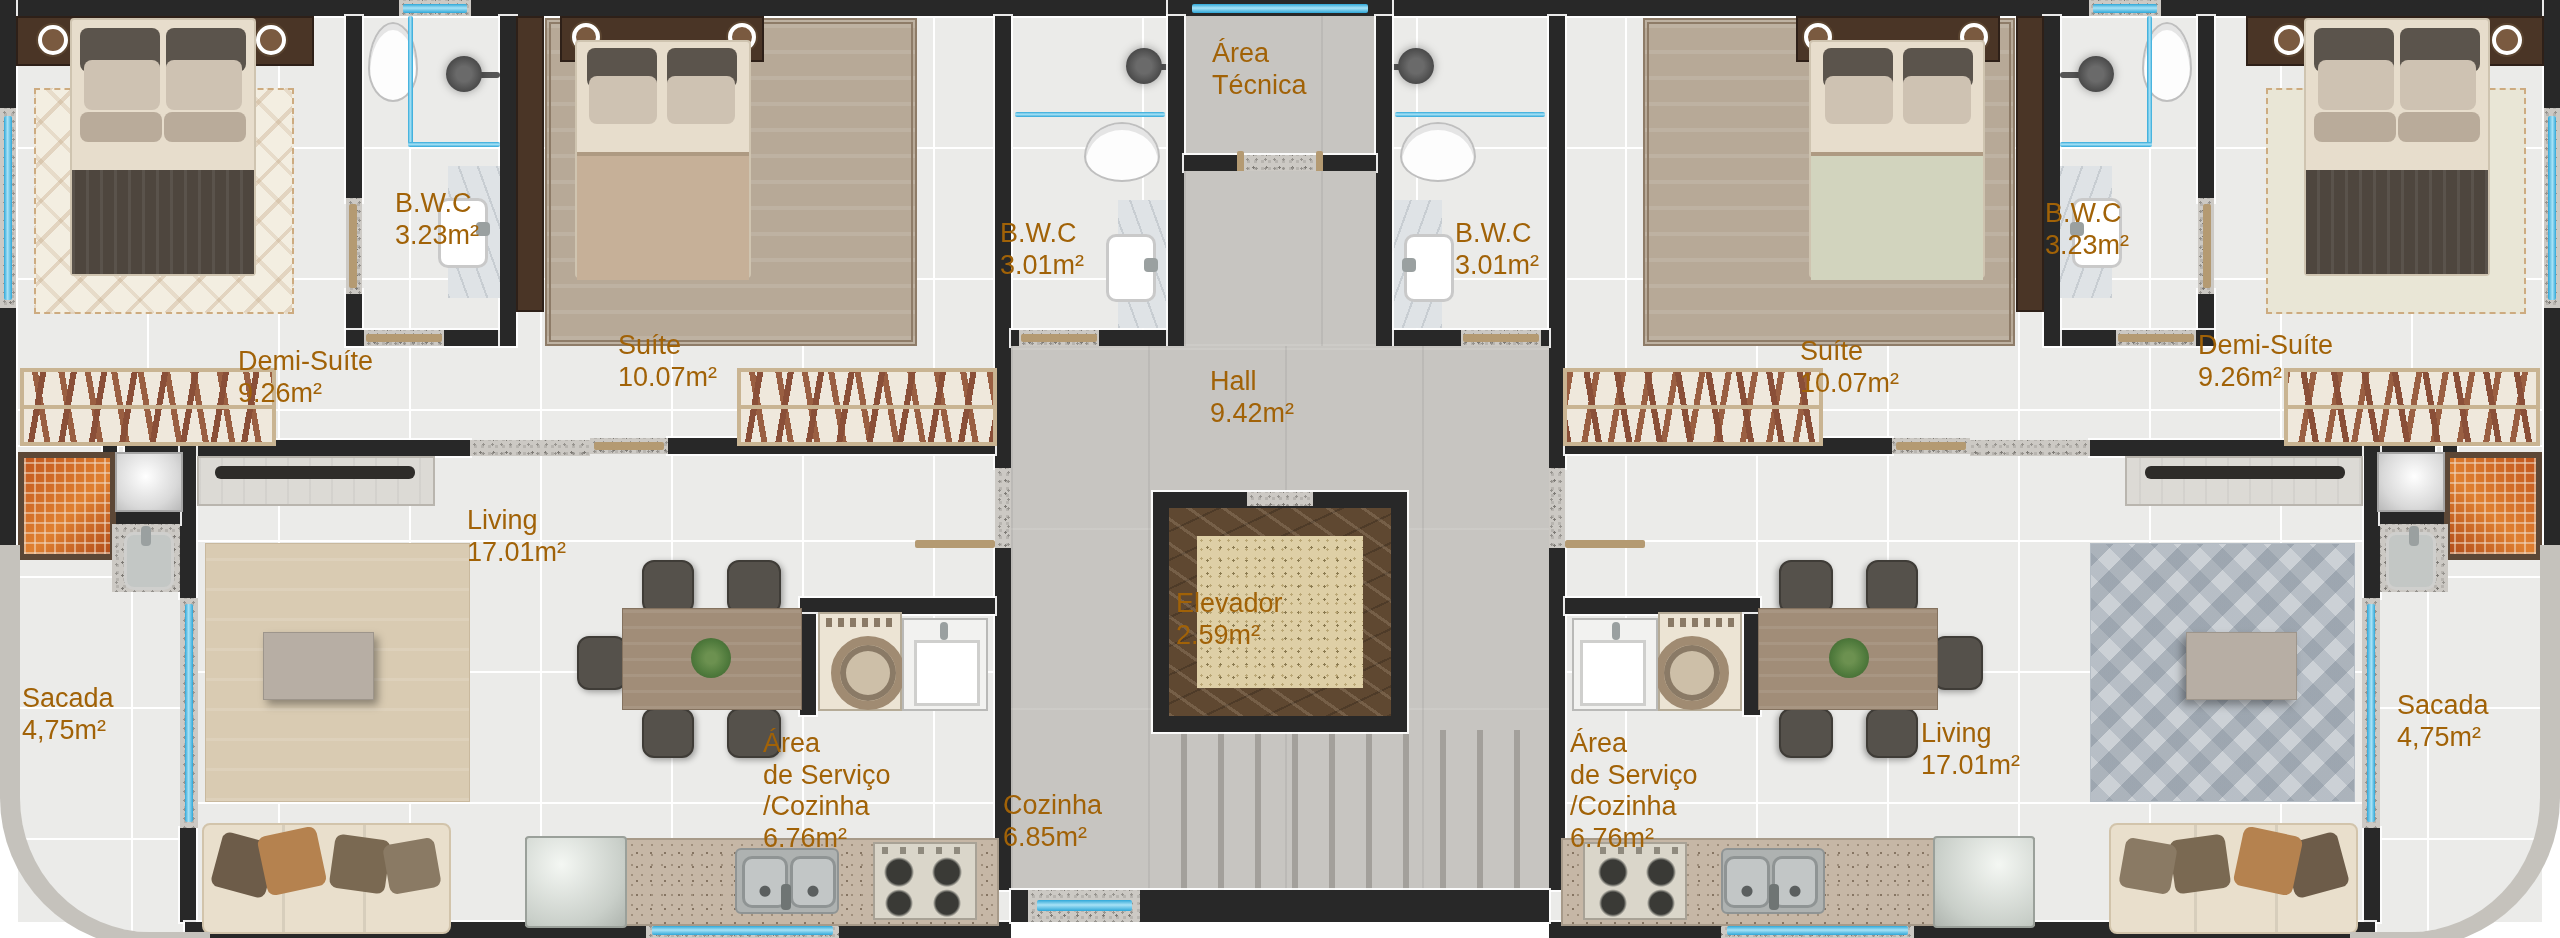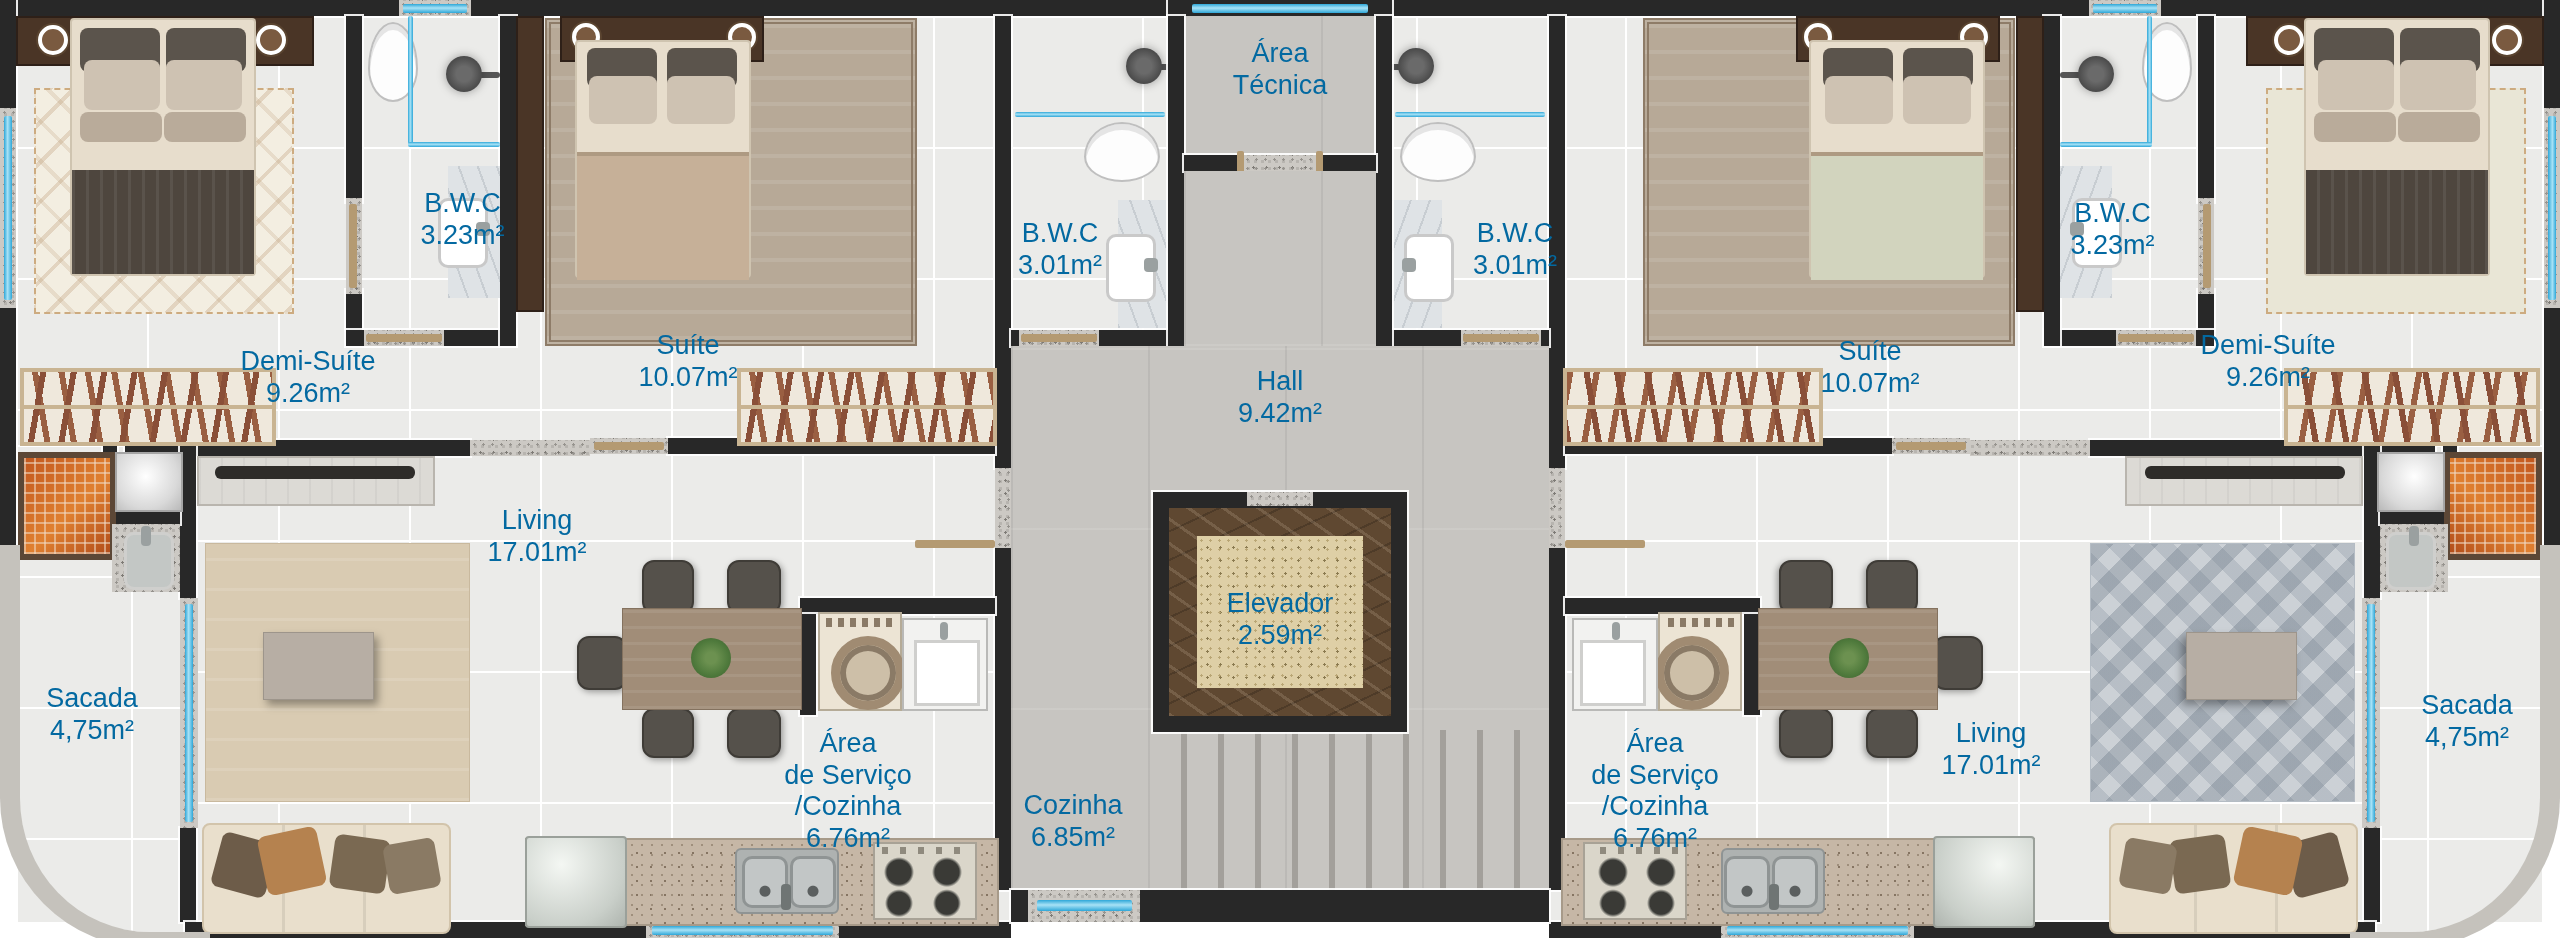--- a/index.html
+++ b/index.html
@@ -92,21 +92,21 @@
         background-image:repeating-linear-gradient(35deg,rgba(255,236,210,.14) 0 3px,transparent 3px 20px),
                          repeating-linear-gradient(-25deg,rgba(0,0,0,.18) 0 2px,transparent 2px 26px);}
   .elev-core{position:absolute;background-color:#decfa6;
         background-image:radial-gradient(#b9a675 1.2px,transparent 1.4px),radial-gradient(#8a7a50 1px,transparent 1.2px);
         background-size:9px 9px,13px 13px;background-position:0 0,4px 5px;}
   
   .apt{position:absolute;left:0;top:0;width:1280px;height:938px;z-index:1;}
   .apt-right{left:1280px;transform:scaleX(-1);}
   .core{position:absolute;left:0;top:0;width:2560px;height:938px;z-index:2;}
   .labels{position:absolute;left:0;top:0;width:2560px;height:938px;z-index:3;}
-  .lbl{position:absolute;color:#0369a1;font-size:27px;line-height:1.17;text-align:center;}
+  .lbl{position:absolute;color:#a16207;font-size:27px;line-height:1.17;}
 </style>
 </head>
 <body>
 
 <div class="plan">
 
   <div class="apt apt-left">
 
     <div class="tile" style="left:16px;top:16px;width:995px;height:906px;"></div>
     <div class="tile" style="left:1011px;top:16px;width:157px;height:314px;"></div>
@@ -401,21 +401,21 @@
 
   <div class="labels">
 
     <div class="lbl" style="left:1212px;top:38px;width:136px;">
       <div>Área Técnica</div>
     </div>
     <div class="lbl" style="left:1210px;top:366px;width:140px;">
       <div>Hall</div>
       <div>9.42m²</div>
     </div>
-    <div class="lbl" style="left:1210px;top:588px;width:140px;">
+    <div class="lbl" style="left:1176px;top:588px;width:140px;">
       <div>Elevador</div>
       <div>2.59m²</div>
     </div>
     <div class="lbl" style="left:1003px;top:790px;width:140px;">
       <div>Cozinha</div>
       <div>6.85m²</div>
     </div>
 
     <div class="lbl" style="left:238px;top:346px;width:140px;">
       <div>Demi-Suíte</div>

